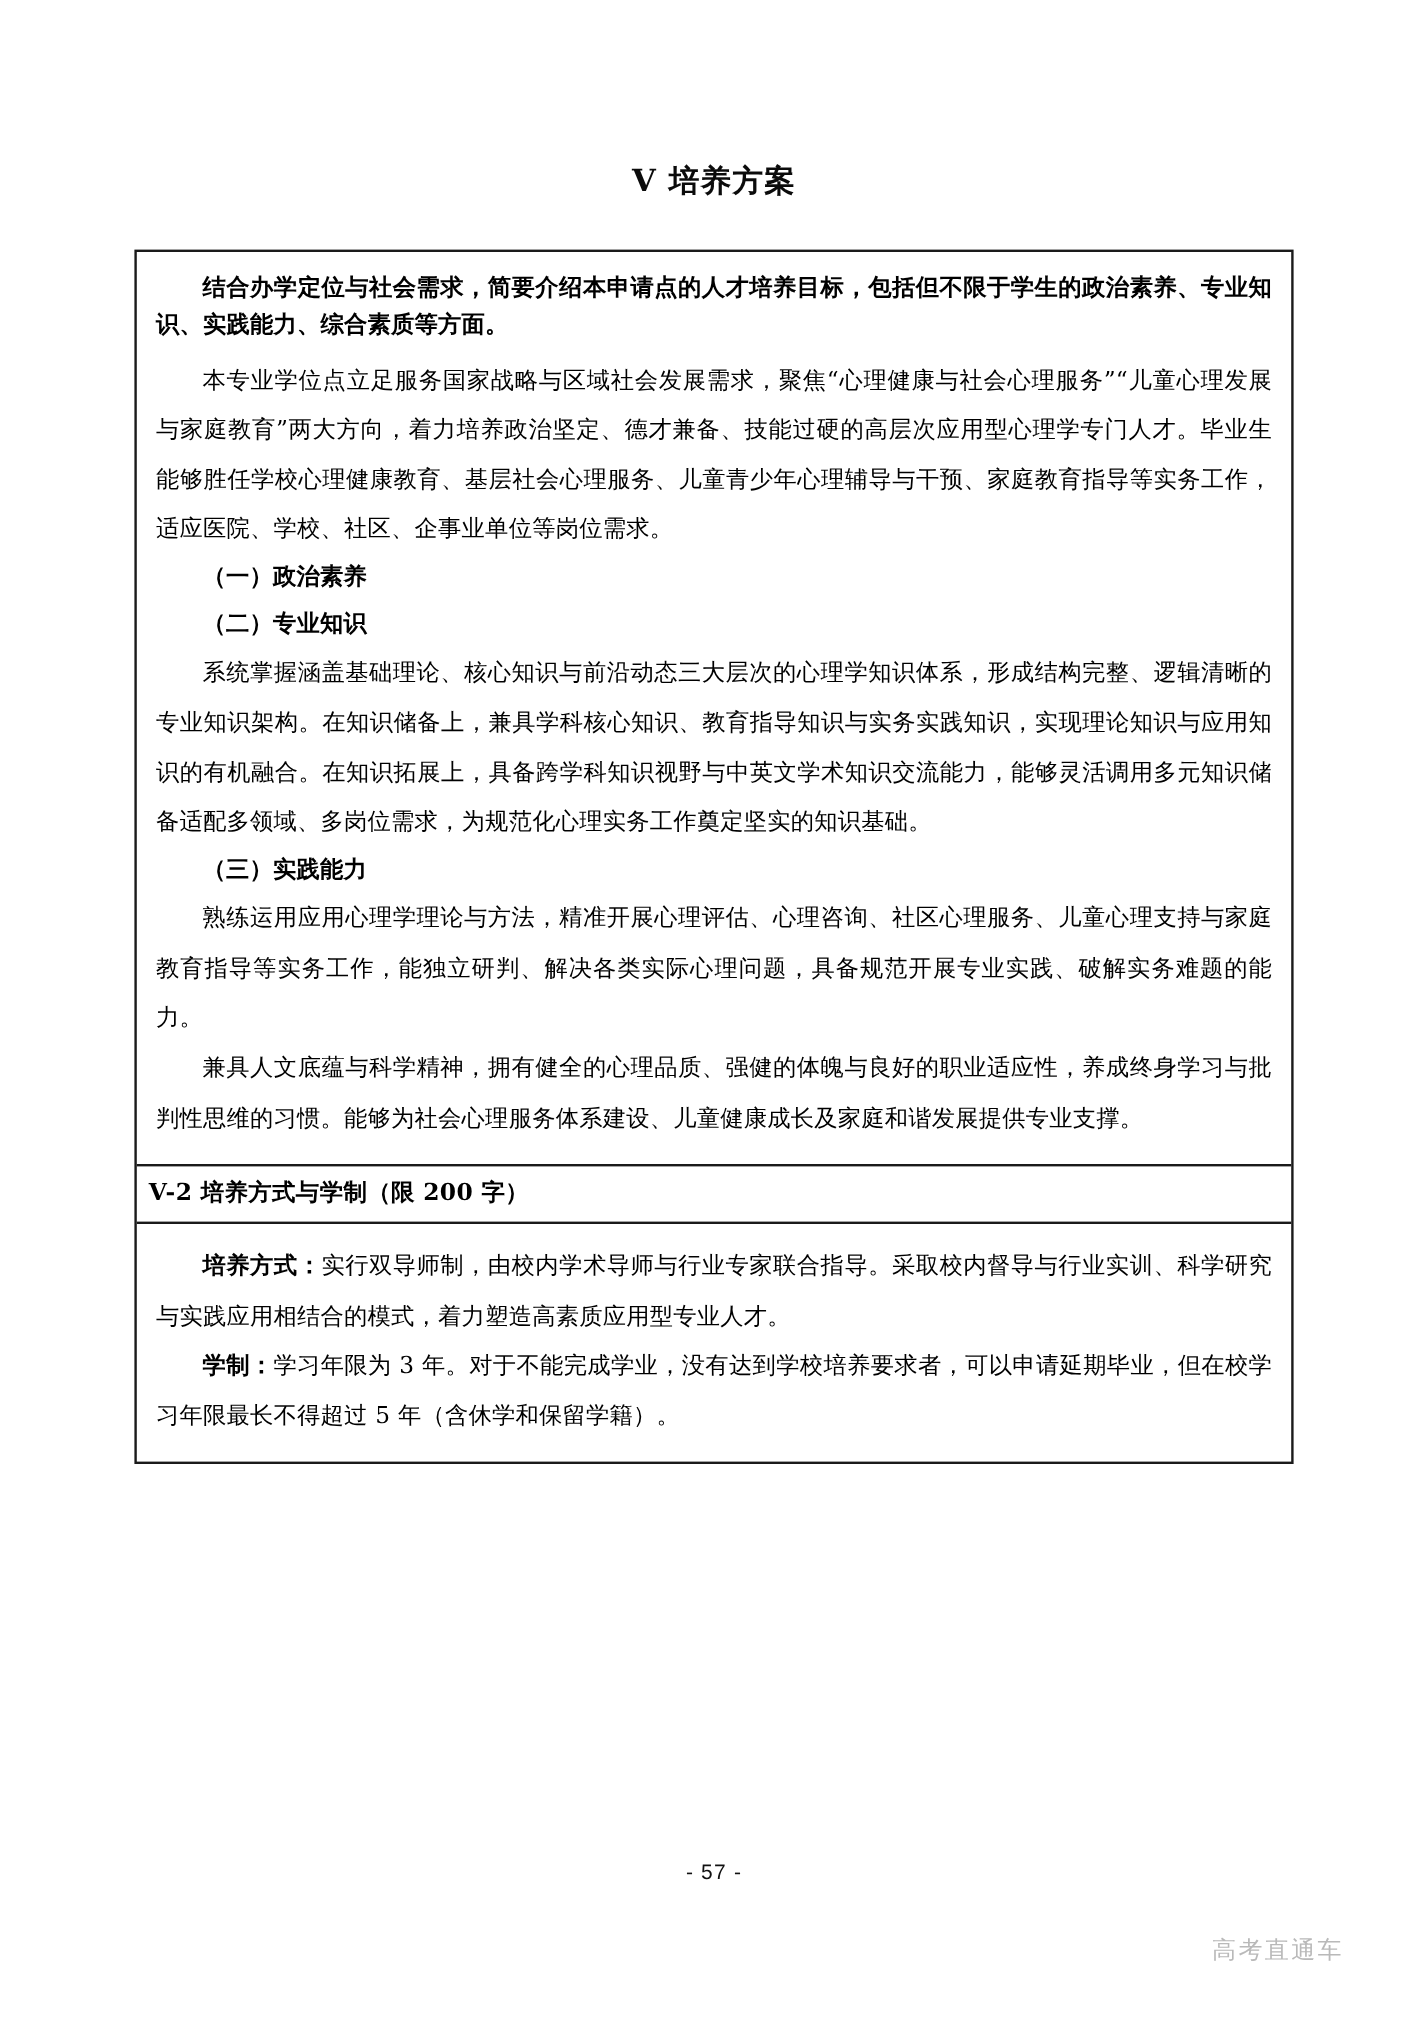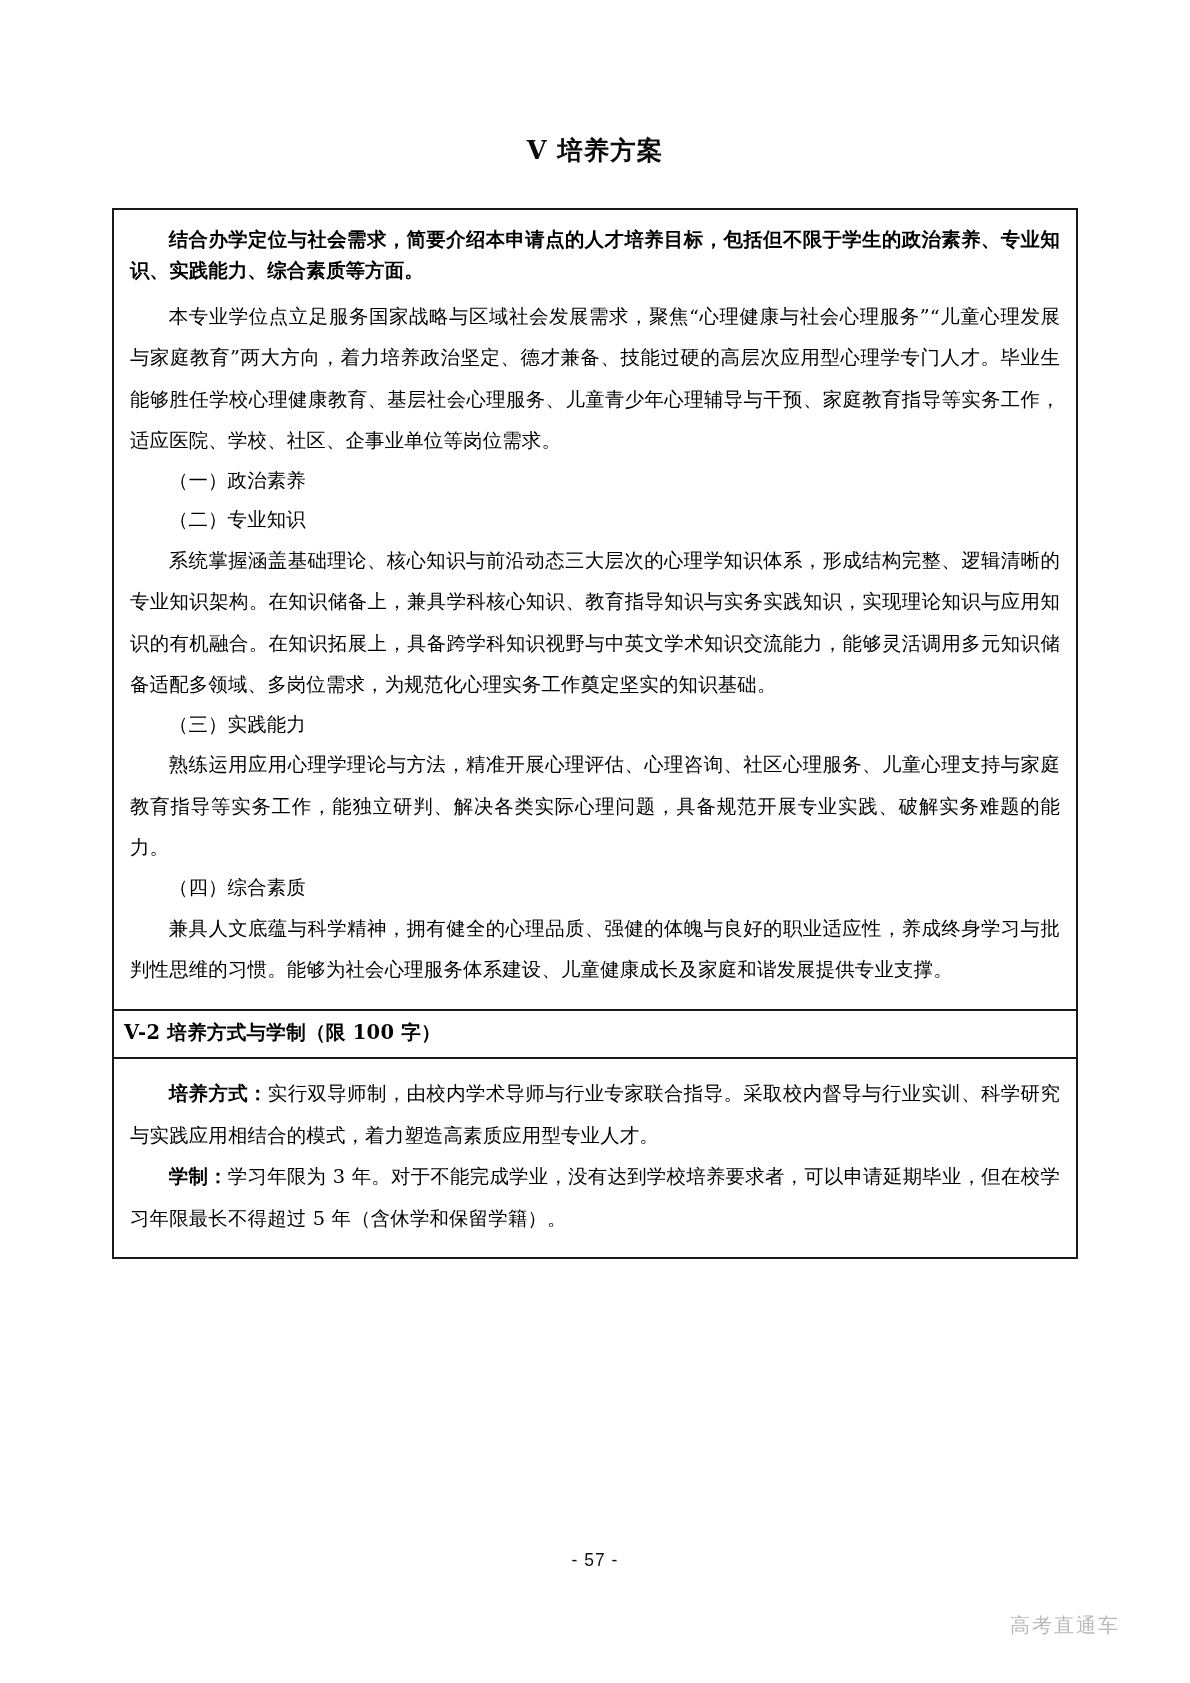--- a/index.html
+++ b/index.html
@@ -73,20 +73,21 @@
     text-justify: inter-ideograph;
     letter-spacing: 0.2px;
     text-indent: 2em;
   }
   p.subhead {
     margin: 0;
     font-size: 19.4px;
     line-height: 2.0;
     text-indent: 2em;
     letter-spacing: 0.2px;
+    font-weight: bold;
   }
   .b { font-weight: bold; }
 
   .spacer-sm { height: 9px; }
 
   
   p.prompt {
     margin: 0;
     font-size: 19.4px;
     font-weight: bold;
@@ -139,28 +140,27 @@
         <p class="para">本专业学位点立足服务国家战略与区域社会发展需求，聚焦“心理健康与社会心理服务”“儿童心理发展与家庭教育”两大方向，着力培养政治坚定、德才兼备、技能过硬的高层次应用型心理学专门人才。毕业生能够胜任学校心理健康教育、基层社会心理服务、儿童青少年心理辅导与干预、家庭教育指导等实务工作，适应医院、学校、社区、企事业单位等岗位需求。</p>
 
         <p class="subhead">（一）政治素养</p>
 
         <p class="subhead">（二）专业知识</p>
         <p class="para">系统掌握涵盖基础理论、核心知识与前沿动态三大层次的心理学知识体系，形成结构完整、逻辑清晰的专业知识架构。在知识储备上，兼具学科核心知识、教育指导知识与实务实践知识，实现理论知识与应用知识的有机融合。在知识拓展上，具备跨学科知识视野与中英文学术知识交流能力，能够灵活调用多元知识储备适配多领域、多岗位需求，为规范化心理实务工作奠定坚实的知识基础。</p>
 
         <p class="subhead">（三）实践能力</p>
         <p class="para">熟练运用应用心理学理论与方法，精准开展心理评估、心理咨询、社区心理服务、儿童心理支持与家庭教育指导等实务工作，能独立研判、解决各类实际心理问题，具备规范开展专业实践、破解实务难题的能力。</p>
 
-        <p class="subhead">（四）综合素质</p>
         <p class="para">兼具人文底蕴与科学精神，拥有健全的心理品质、强健的体魄与良好的职业适应性，养成终身学习与批判性思维的习惯。能够为社会心理服务体系建设、儿童健康成长及家庭和谐发展提供专业支撑。</p>
 
       </div>
     </div>
 
     <div class="tbl-row">
-      <div class="sec-head">V-2 培养方式与学制（限 100 字）</div>
+      <div class="sec-head">V-2 培养方式与学制（限 200 字）</div>
     </div>
 
     <div class="tbl-row">
       <div class="sec-body">
 
         <p class="para"><span class="b">培养方式：</span><span>实行双导师制，由校内学术导师与行业专家联合指导。采取校内督导与行业实训、科学研究与实践应用相结合的模式，着力塑造高素质应用型专业人才。</span></p>
 
         <p class="para"><span class="b">学制：</span><span>学习年限为 3 年。对于不能完成学业，没有达到学校培养要求者，可以申请延期毕业，但在校学习年限最长不得超过 5 年（含休学和保留学籍）。</span></p>
 
       </div>

